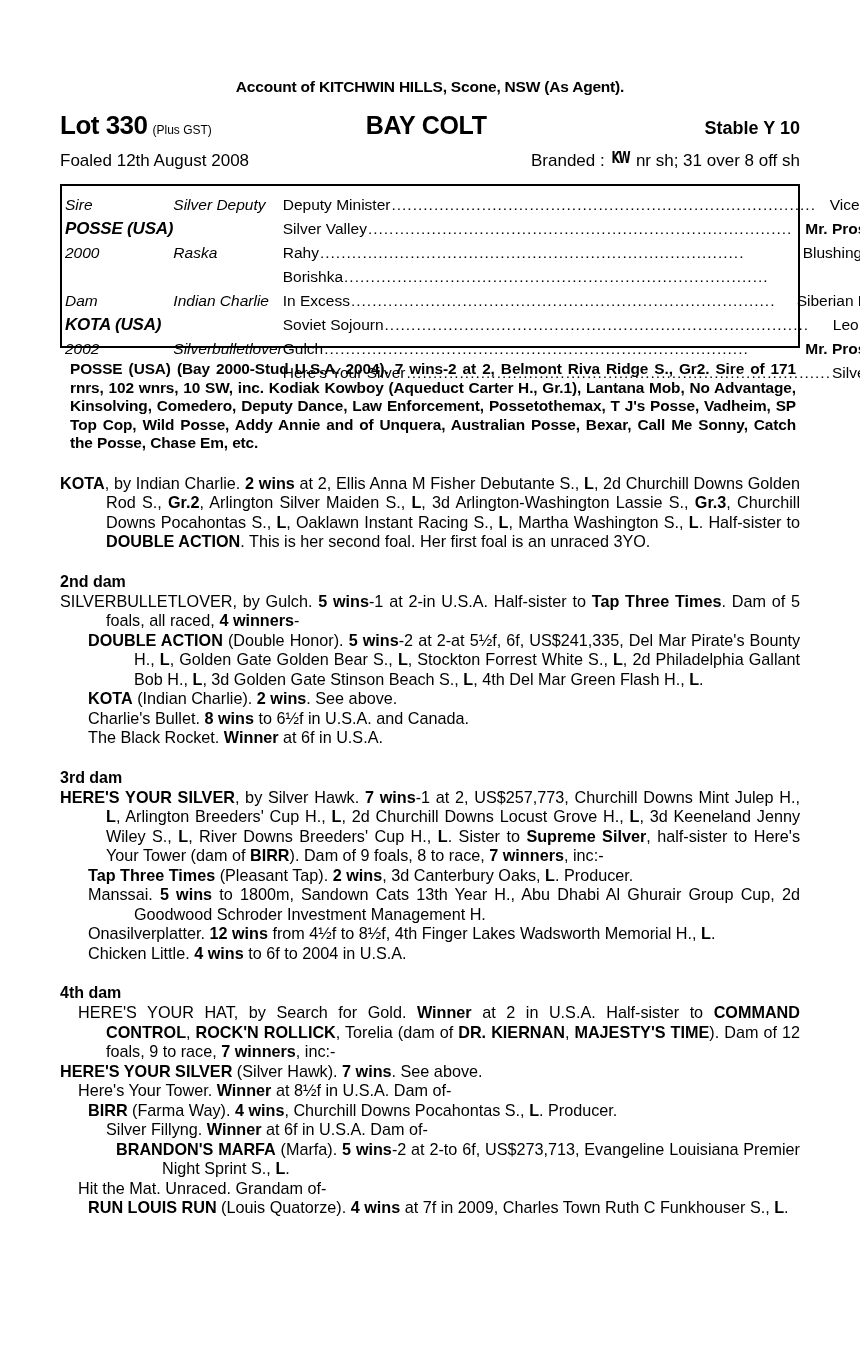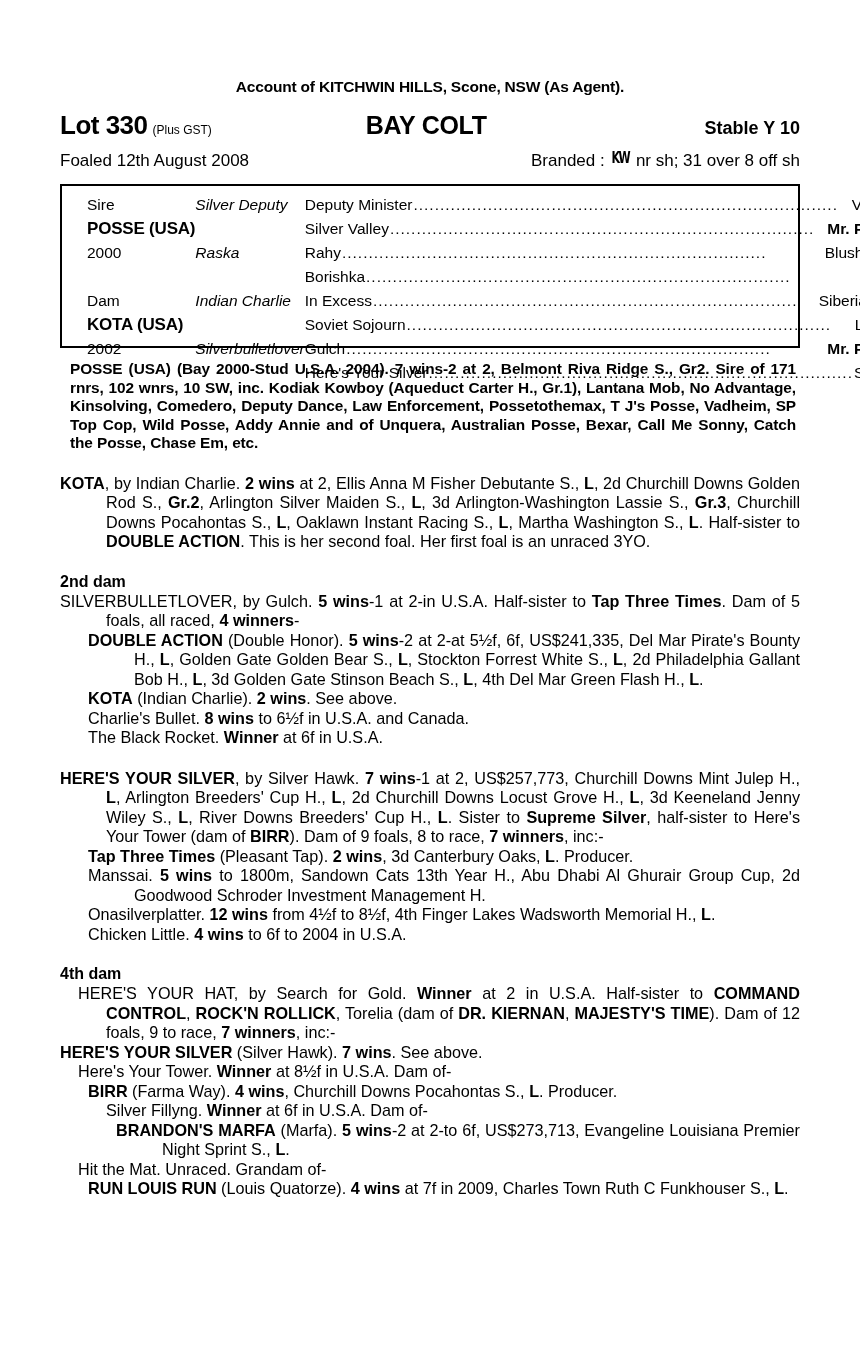--- a/index.html
+++ b/index.html
@@ -81,21 +81,21 @@
   
   .ped-table {
     margin-top: 13px;
     border: 2px solid #000;
     height: 164px;
     box-sizing: border-box;
     display: flex;
     padding: 7px 0 0 0;
   }
   .ped-col { box-sizing: border-box; }
-  .ped-col-1 { width: 205px; padding-left: 25px; }
+  .ped-col-1 { width: 205px; padding-left: 3px; font-style: italic; }
   .ped-col-2 { width: 180px; font-style: italic; }
   .ped-col-3 { flex: 1; padding-right: 10px; }
   .ped-line {
     height: 24px;
     line-height: 24px;
     font-size: 15.5px;
     white-space: nowrap;
     overflow: hidden;
   }
   .ped-name {
@@ -248,20 +248,21 @@
       </div>
       <div class="dam-block">
         <div class="dam-head">2nd dam</div>
         <div class="entry hang1"><span>SILVERBULLETLOVER, by Gulch. </span><b>5 wins</b><span>-1 at 2-in U.S.A. Half-sister to </span><b>Tap Three Times</b><span>. Dam of 5 foals, all raced, </span><b>4 winners</b><span>-</span></div>
         <div class="entry hang3"><b>DOUBLE ACTION</b><span> (Double Honor). </span><b>5 wins</b><span>-2 at 2-at 5½f, 6f, US$241,335, Del Mar Pirate's Bounty H., </span><b>L</b><span>, Golden Gate Golden Bear S., </span><b>L</b><span>, Stockton Forrest White S., </span><b>L</b><span>, 2d Philadelphia Gallant Bob H., </span><b>L</b><span>, 3d Golden Gate Stinson Beach S., </span><b>L</b><span>, 4th Del Mar Green Flash H., </span><b>L</b><span>.</span></div>
         <div class="entry hang3 nojust"><b>KOTA</b><span> (Indian Charlie). </span><b>2 wins</b><span>. See above.</span></div>
         <div class="entry hang3 nojust"><span>Charlie's Bullet. </span><b>8 wins</b><span> to 6½f in U.S.A. and Canada.</span></div>
         <div class="entry hang3 nojust"><span>The Black Rocket. </span><b>Winner</b><span> at 6f in U.S.A.</span></div>
       </div>
       <div class="dam-block">
+        <div class="dam-head">3rd dam</div>
         <div class="entry hang1"><b>HERE'S YOUR SILVER</b><span>, by Silver Hawk. </span><b>7 wins</b><span>-1 at 2, US$257,773, Churchill Downs Mint Julep H., </span><b>L</b><span>, Arlington Breeders' Cup H., </span><b>L</b><span>, 2d Churchill Downs Locust Grove H., </span><b>L</b><span>, 3d Keeneland Jenny Wiley S., </span><b>L</b><span>, River Downs Breeders' Cup H., </span><b>L</b><span>. Sister to </span><b>Supreme Silver</b><span>, half-sister to Here's Your Tower (dam of </span><b>BIRR</b><span>). Dam of 9 foals, 8 to race, </span><b>7 winners</b><span>, inc:-</span></div>
         <div class="entry hang3 nojust"><b>Tap Three Times</b><span> (Pleasant Tap). </span><b>2 wins</b><span>, 3d Canterbury Oaks, </span><b>L</b><span>. Producer.</span></div>
         <div class="entry hang3"><span>Manssai. </span><b>5 wins</b><span> to 1800m, Sandown Cats 13th Year H., Abu Dhabi Al Ghurair Group Cup, 2d Goodwood Schroder Investment Management H.</span></div>
         <div class="entry hang3"><span>Onasilverplatter. </span><b>12 wins</b><span> from 4½f to 8½f, 4th Finger Lakes Wadsworth Memorial H., </span><b>L</b><span>.</span></div>
         <div class="entry hang3 nojust"><span>Chicken Little. </span><b>4 wins</b><span> to 6f to 2004 in U.S.A.</span></div>
       </div>
       <div class="dam-block">
         <div class="dam-head">4th dam</div>
         <div class="entry hang2"><span>HERE'S YOUR HAT, by Search for Gold. </span><b>Winner</b><span> at 2 in U.S.A. Half-sister to </span><b>COMMAND CONTROL</b><span>, </span><b>ROCK'N ROLLICK</b><span>, Torelia (dam of </span><b>DR. KIERNAN</b><span>, </span><b>MAJESTY'S TIME</b><span>). Dam of 12 foals, 9 to race, </span><b>7 winners</b><span>, inc:-</span></div>
         <div class="entry hang1 nojust"><b>HERE'S YOUR SILVER</b><span> (Silver Hawk). </span><b>7 wins</b><span>. See above.</span></div>

